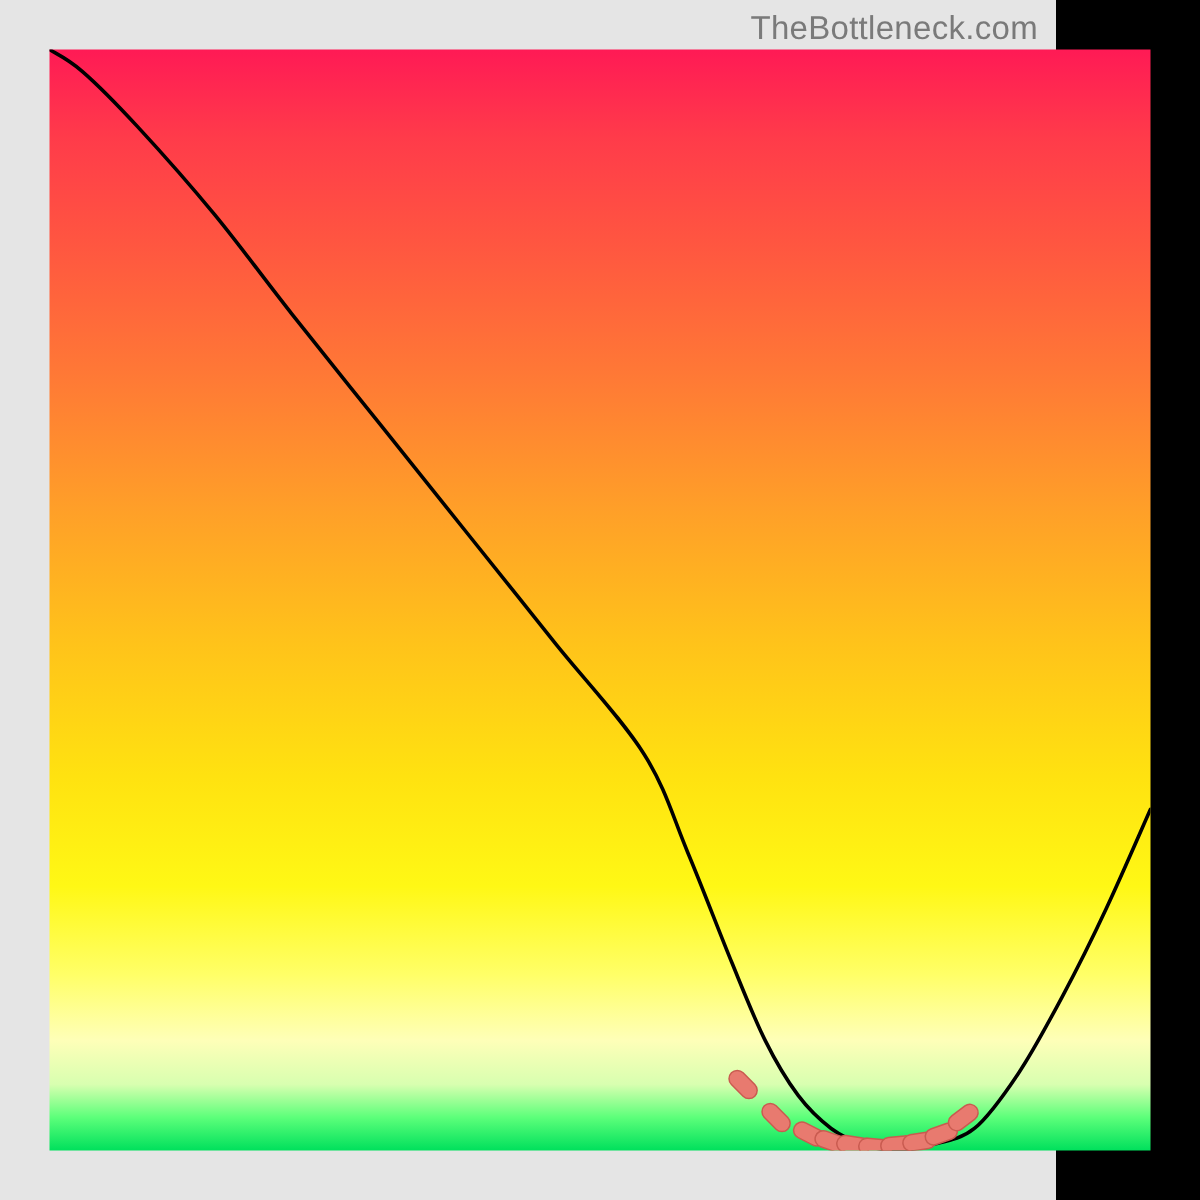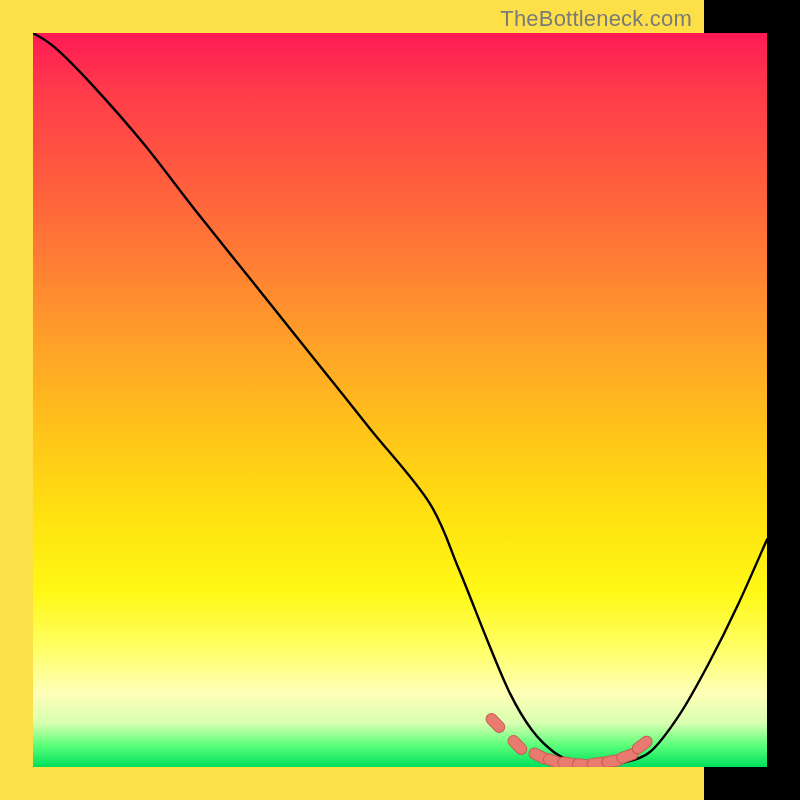--- a/index.html
+++ b/index.html
@@ -10,21 +10,21 @@
     background: #000;
     overflow: hidden;
     font-family: Arial, Helvetica, sans-serif;
   }
   .frame {
     position: absolute;
     left: 0;
     top: 0;
     width: 704px;
     height: 800px;
-    background: #fde047;
+    background: #e5e5e5;
   }
   .plot-area {
     position: absolute;
     left: 33px;
     top: 33px;
     width: 734px;
     height: 734px;
     
     background: linear-gradient(to bottom,
       #ff1a55 0%,

